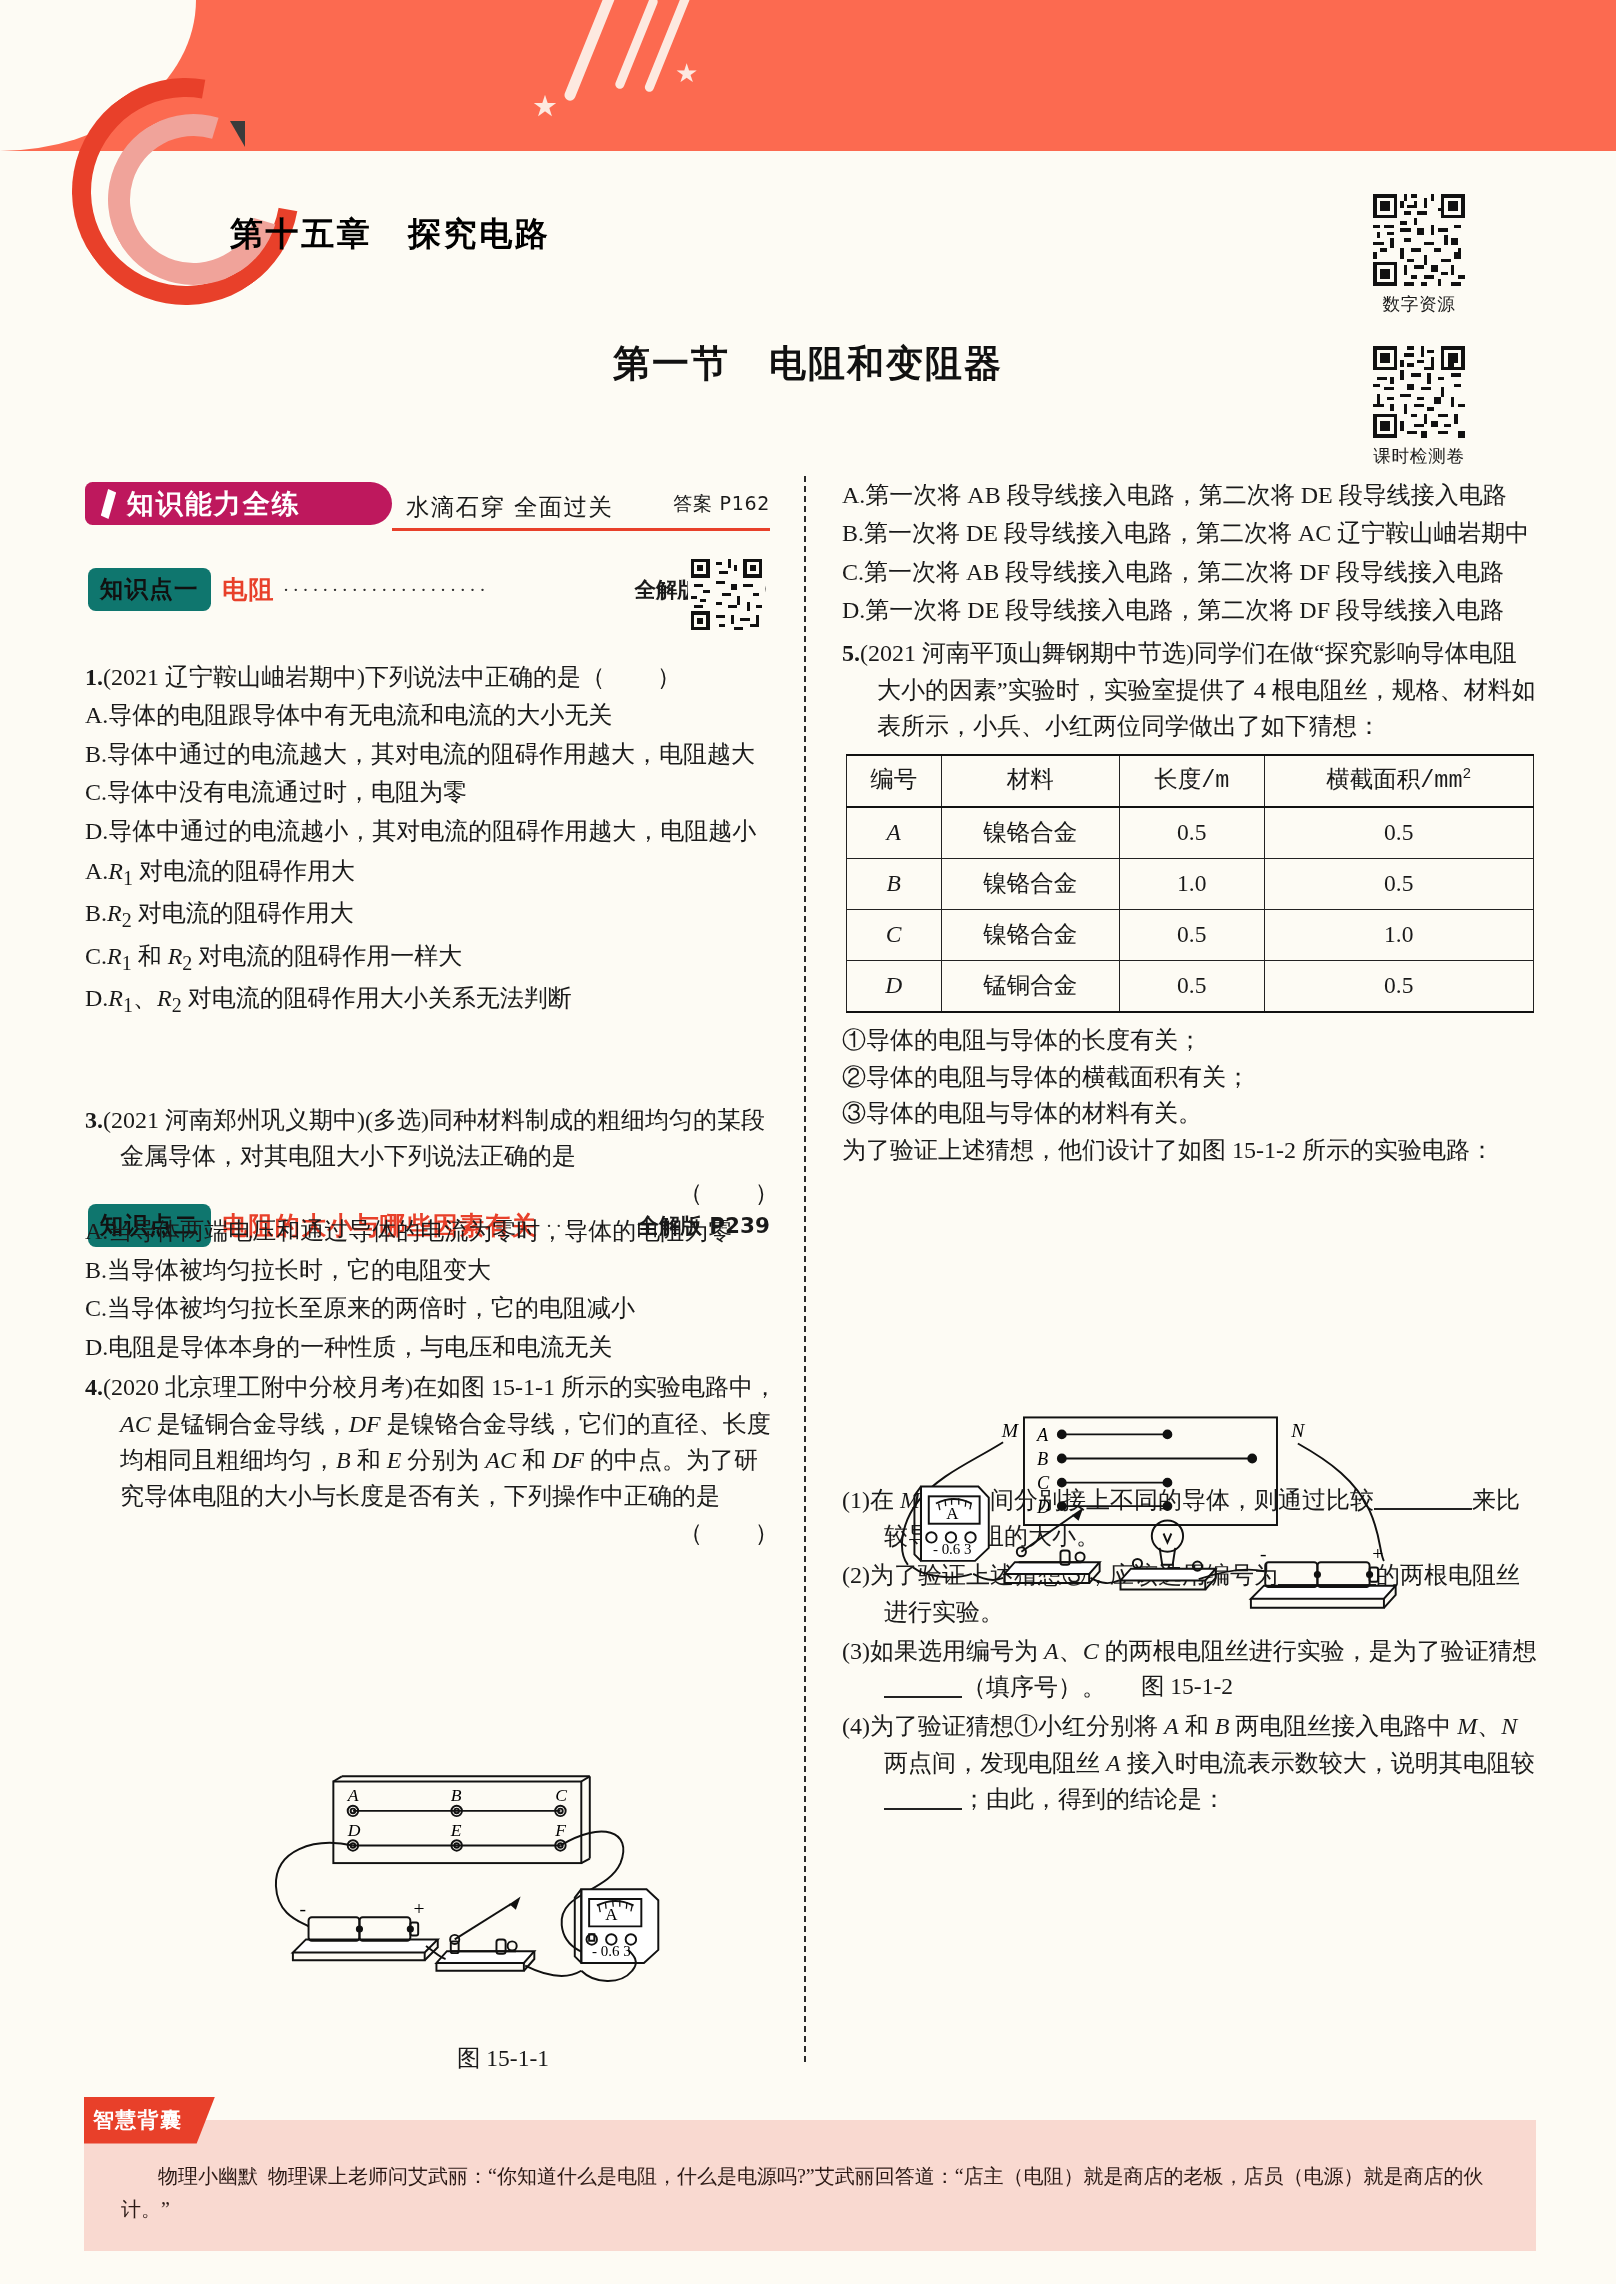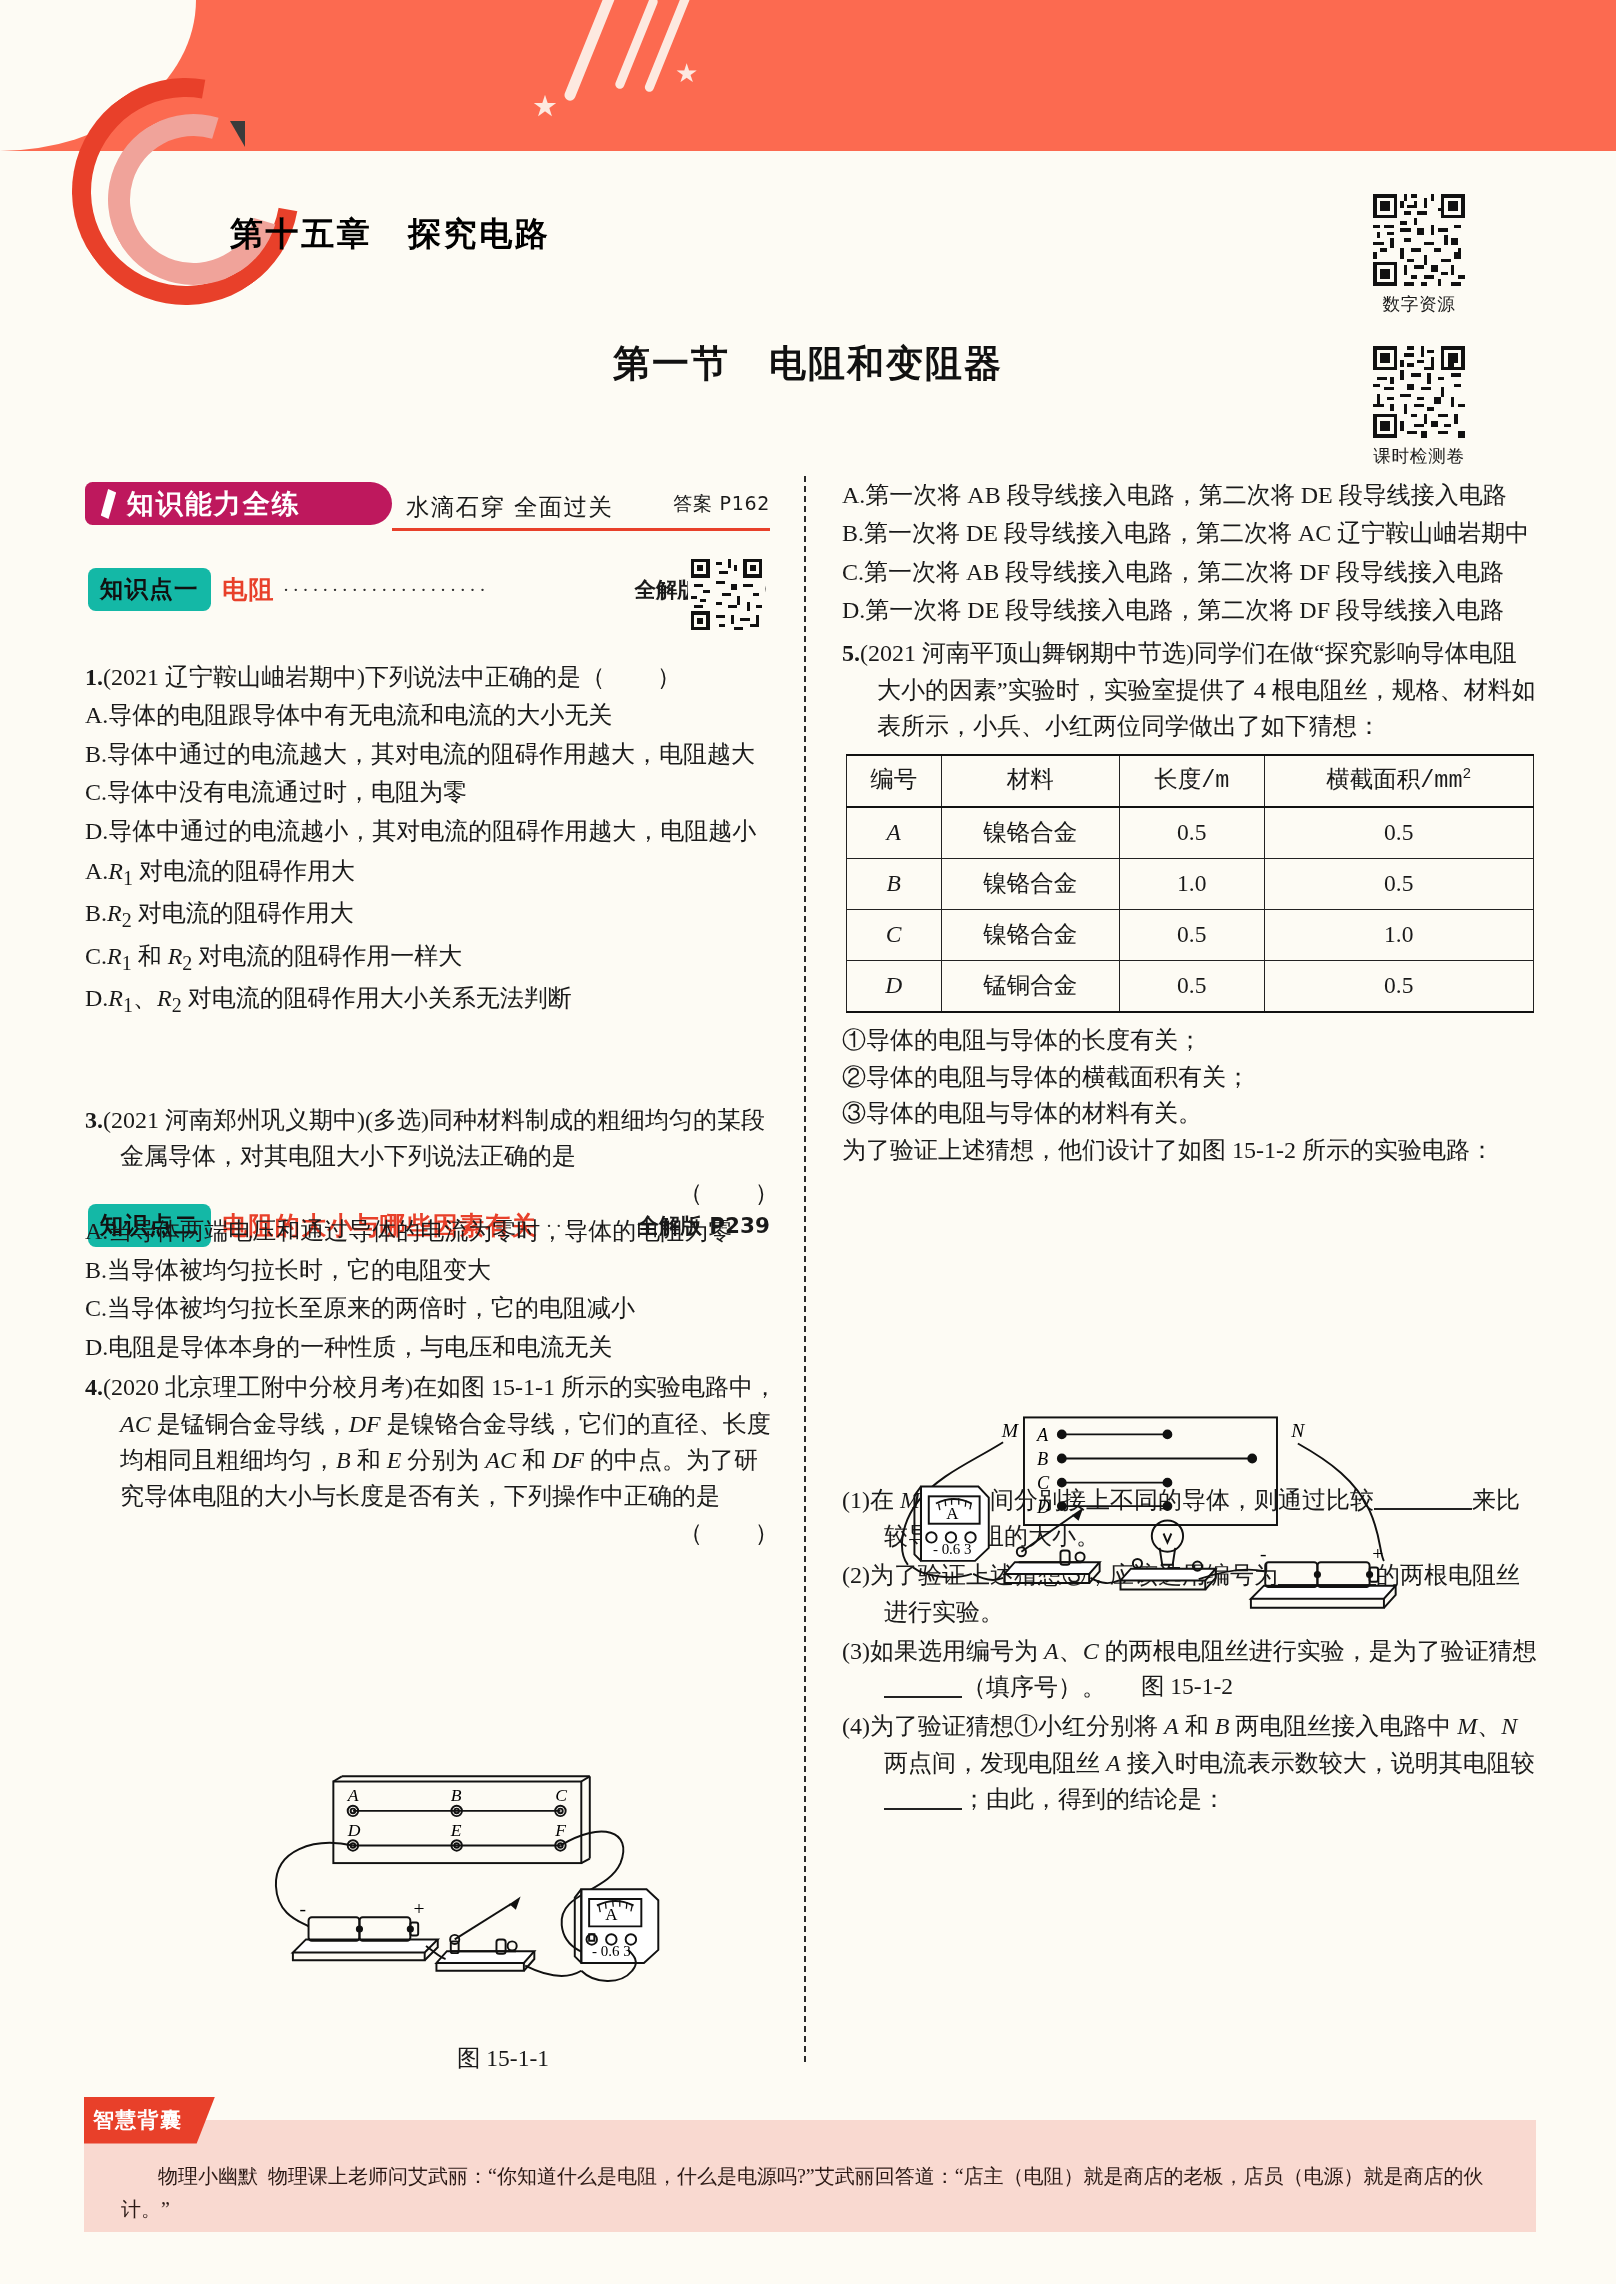--- a/index.html
+++ b/index.html
@@ -98,21 +98,21 @@
     position:absolute;right:0;top:8.5px;font-size:19px;letter-spacing:0.7px;
     font-family:"DejaVu Sans","Liberation Sans",sans-serif;
   }
   .practice-rule{
     position:absolute;left:307px;top:46px;width:378px;height:2.6px;background:#e8402a;
   }
 
   
   .kp{position:absolute;display:flex;align-items:center;}
   .kp-tag{
-    background:#14b8a6;border-radius:7.8px;padding:4.6px 11.7px 6.5px 11.7px;
+    background:#0f766e;border-radius:7.8px;padding:4.6px 11.7px 6.5px 11.7px;
     font-family:"DejaVu Sans","Liberation Sans",sans-serif;
     font-weight:bold;font-size:23.5px;letter-spacing:1.3px;color:#111;
   }
   .kp-name{
     color:#e8402a;font-family:"DejaVu Sans","Liberation Sans",sans-serif;
     font-weight:bold;font-size:25px;letter-spacing:1.3px;margin-left:11.7px;
   }
   .kp-dots{flex:1;font-size:19.6px;letter-spacing:3.3px;color:#333;margin:0 7.8px;overflow:hidden;white-space:nowrap;}
   .kp-ref{
     font-family:"DejaVu Sans","Liberation Sans",sans-serif;
@@ -161,21 +161,21 @@
   .fig{position:absolute;}
   .fig-cap{
     text-align:center;font-size:23.5px;margin-top:3.9px;
     font-family:"Liberation Serif",serif;
   }
   .fig1{left:255px;top:1775px;width:496px;}
   .fig2{left:874px;top:1403px;width:626px;}
 
   
   .wisdom{
-    position:absolute;left:84px;top:2120px;width:1452px;height:112px;
+    position:absolute;left:84px;top:2120px;width:1452px;height:131px;
     background:#f9d9d0;
   }
   .wisdom-tag{
     position:absolute;left:0;top:-23.5px;height:47px;width:131px;background:#e8402a;
     clip-path:polygon(0 0,100% 0,86% 100%,0 100%);
     display:flex;align-items:center;justify-content:flex-start;
   }
   .wisdom-tag span{
     color:#fff;font-family:"DejaVu Sans","Liberation Sans",sans-serif;
     font-weight:bold;font-size:21px;letter-spacing:1.3px;margin-left:9px;

